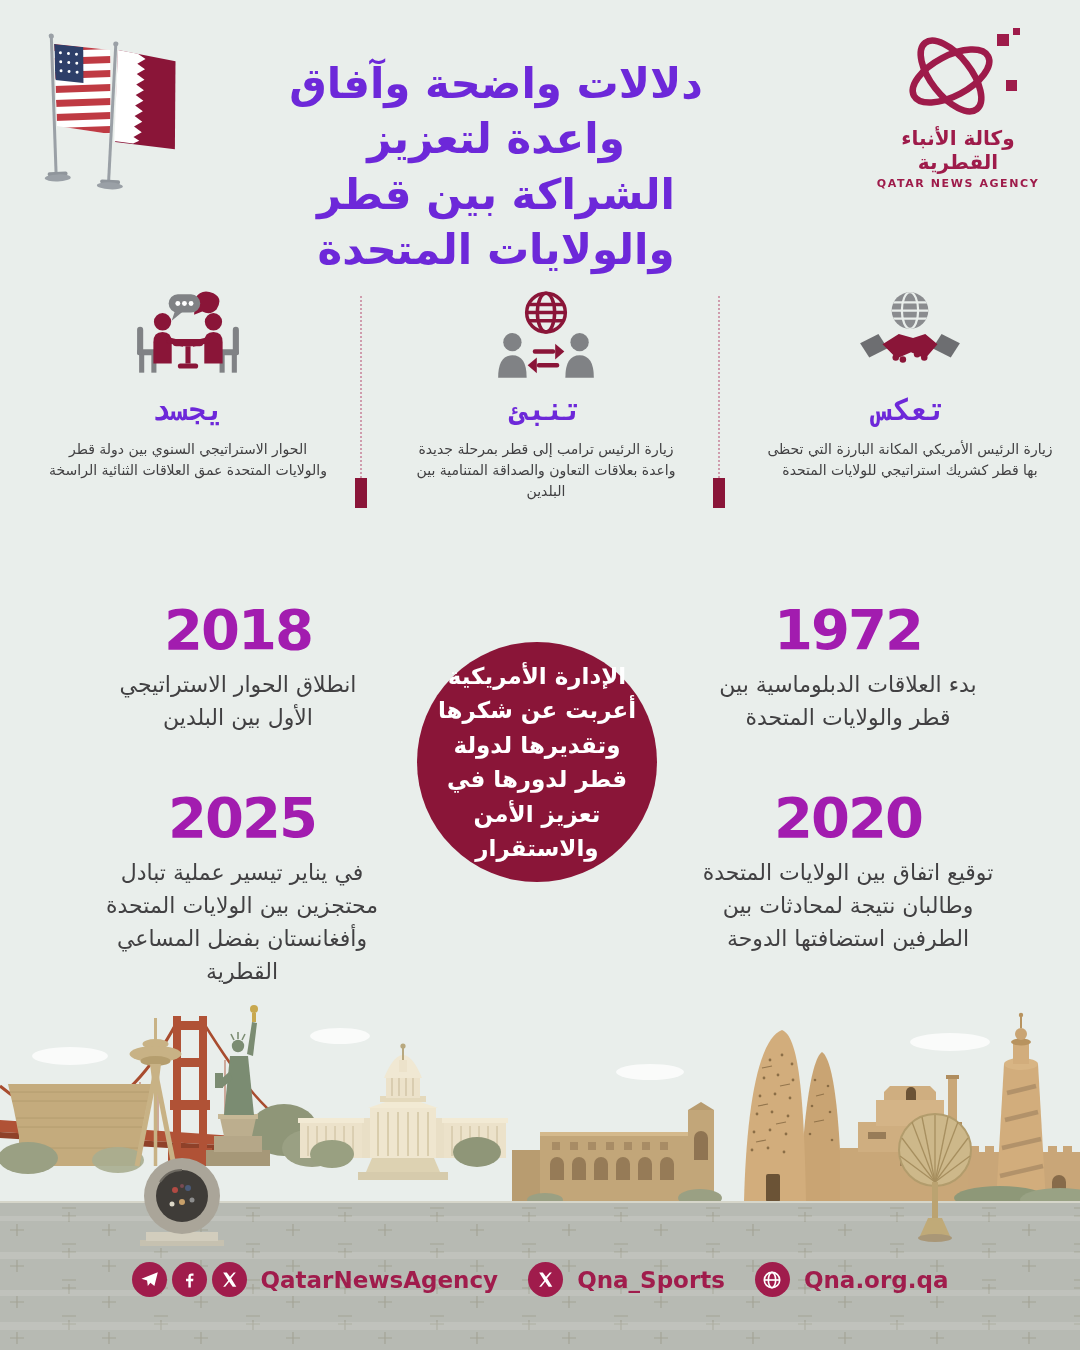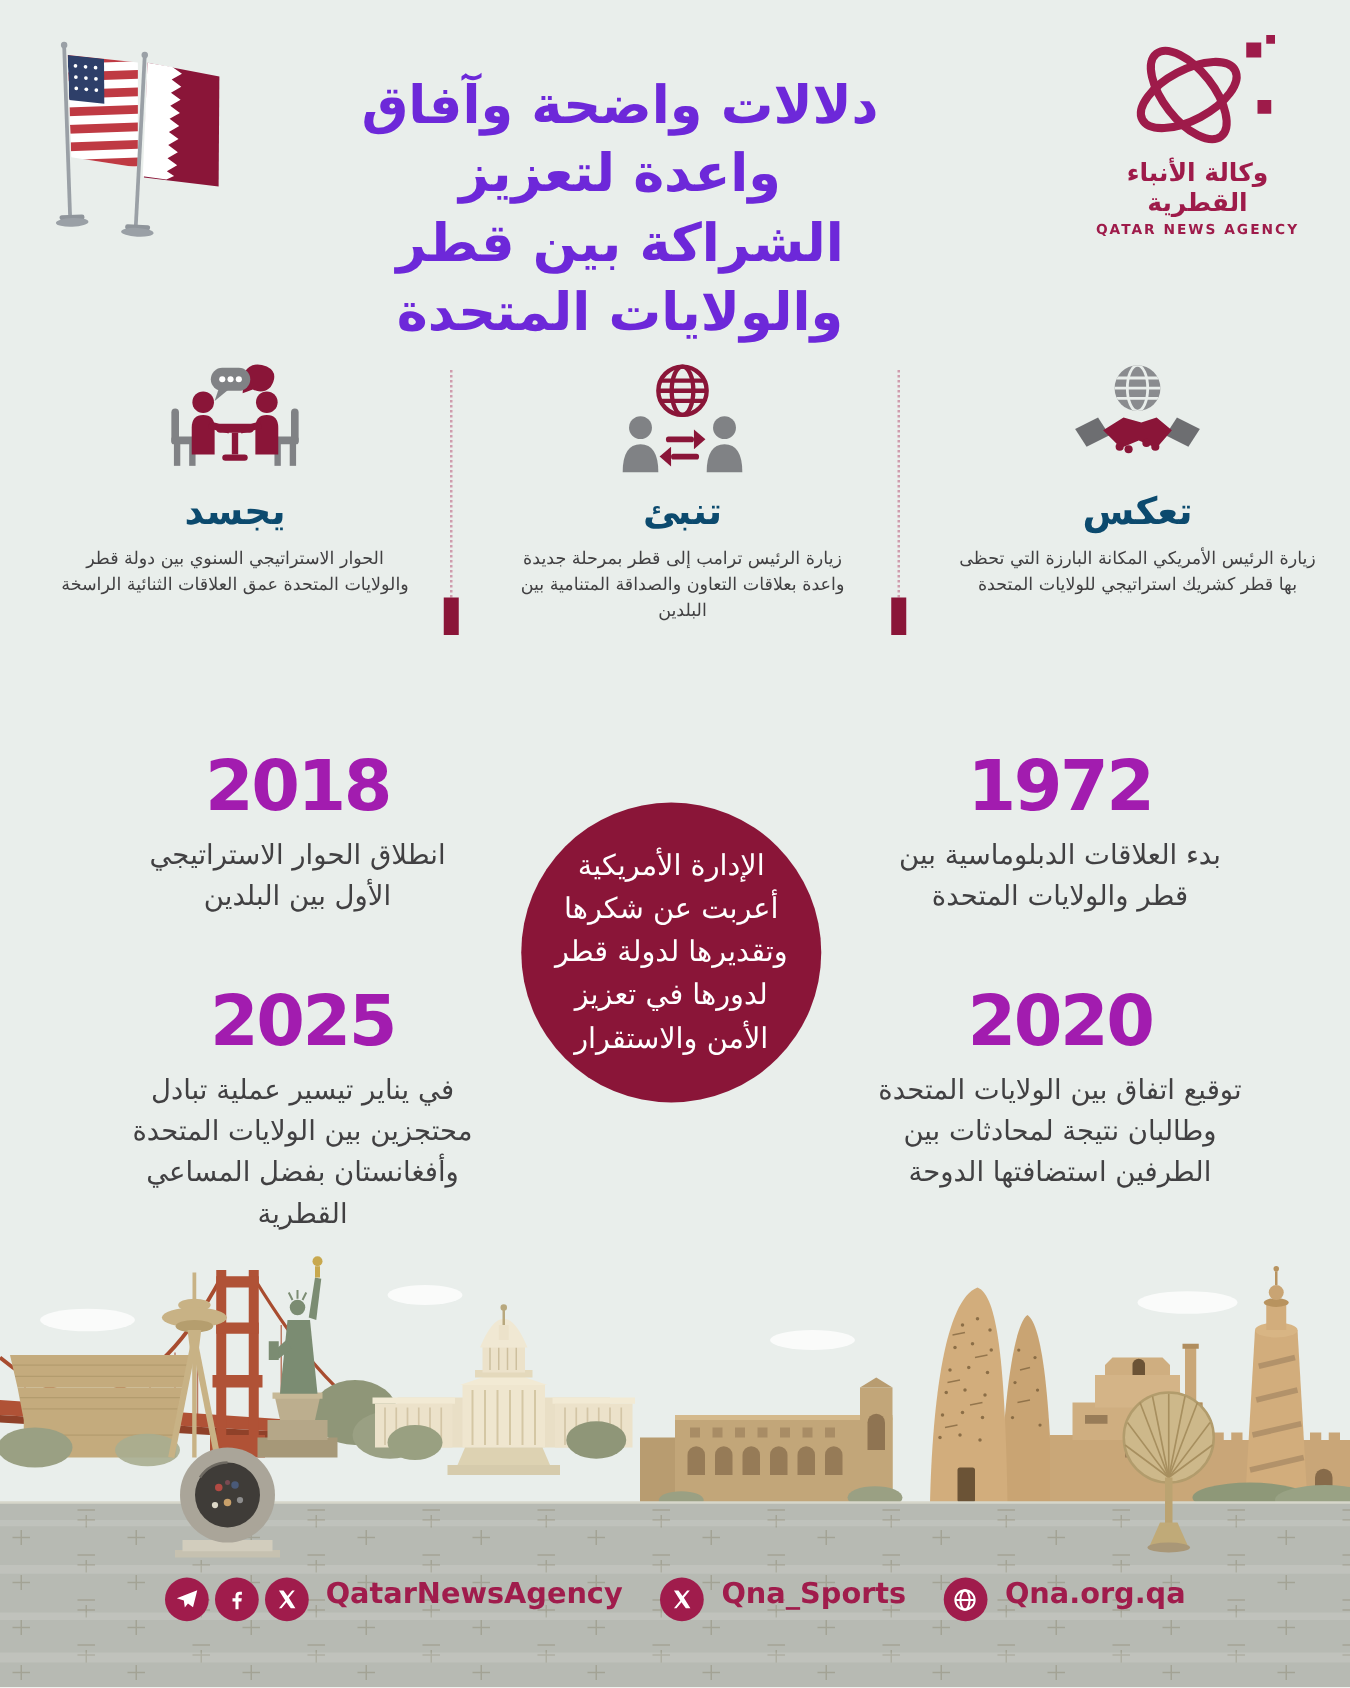--- a/index.html
+++ b/index.html
@@ -16,47 +16,47 @@
   .logo{position:absolute; right:22px; top:26px; width:200px; text-align:center;}
   .logo-mark{width:170px; height:96px; margin:0 auto;}
   .logo-ar{font-size:20px; font-weight:800; color:#9e1b4a; margin-top:4px;}
   .logo-en{font-size:11px; font-weight:700; color:#9e1b4a; letter-spacing:1.6px; margin-top:3px;}
   
   .pillar{position:absolute; top:288px; text-align:center;}
   .pillar-right{left:763px; width:294px;}
   .pillar-middle{left:405px; width:282px;}
   .pillar-left{left:46px; width:284px;}
   .pillar-icon{height:92px; display:flex; align-items:flex-end; justify-content:center;}
-  .pillar h2{margin:12px 0 10px; font-size:30px; font-weight:800; color:#0c4a6e;}
+  .pillar h2{margin:12px 0 10px; font-size:30px; font-weight:800; color:#6d28d9;font-family:Liberation Mono, monospace;}
   .pillar p{margin:0; font-size:14px; font-weight:500; color:#414042; line-height:1.5;}
   .divider{position:absolute; top:296px; height:182px; width:0; border-left:2px dotted #cf9cad;}
   .divider::after{content:""; position:absolute; left:-7px; top:182px; width:12px; height:30px; background:#8a1538;}
   .divider-a{left:360px;} .divider-b{left:718px;}
   
   .milestone{position:absolute; text-align:center;}
   .year{font-size:56px; font-weight:800; color:#a21caf; letter-spacing:-2px; line-height:1;}
   .mtext{margin-top:10px; font-size:22px; font-weight:500; color:#414042; line-height:1.5;}
   .m1972{left:703px; top:602px; width:290px;}
   .m2018{left:100px; top:602px; width:276px;}
   .m2020{left:688px; top:790px; width:320px;}
   .m2025{left:82px; top:790px; width:320px;}
   .highlight-circle{
     position:absolute; left:417px; top:642px; width:240px; height:240px;
     border-radius:50%; background:#8a1538;
     display:flex; align-items:center; justify-content:center; text-align:center;
   }
-  .highlight-circle p{margin:0; width:206px; color:#ffffff; font-size:23px; font-weight:400; line-height:1.5;}
+  .highlight-circle p{margin:0; width:206px; color:#ffffff; font-size:23px; font-weight:700; line-height:1.5;}
   
   .skyline{position:absolute; left:0; top:960px; width:1080px; height:390px;}
   
   .social-bar{
     position:absolute; left:0; top:1262px; width:1080px;
     display:flex; justify-content:center; align-items:center; gap:30px;
   }
-  .social-group{display:flex; align-items:flex-start; gap:14px;}
+  .social-group{display:flex; align-items:center; gap:14px;}
   .iconrow{display:flex; gap:5px;}
   .circle-icon{
     width:35px; height:35px; border-radius:50%; background:#a01c4c;
     display:flex; align-items:center; justify-content:center;
   }
   .circle-icon svg{display:block;}
   .handle{font-size:23px; font-weight:600; color:#a01c4c;}
 </style>
 </head>
 <body>

